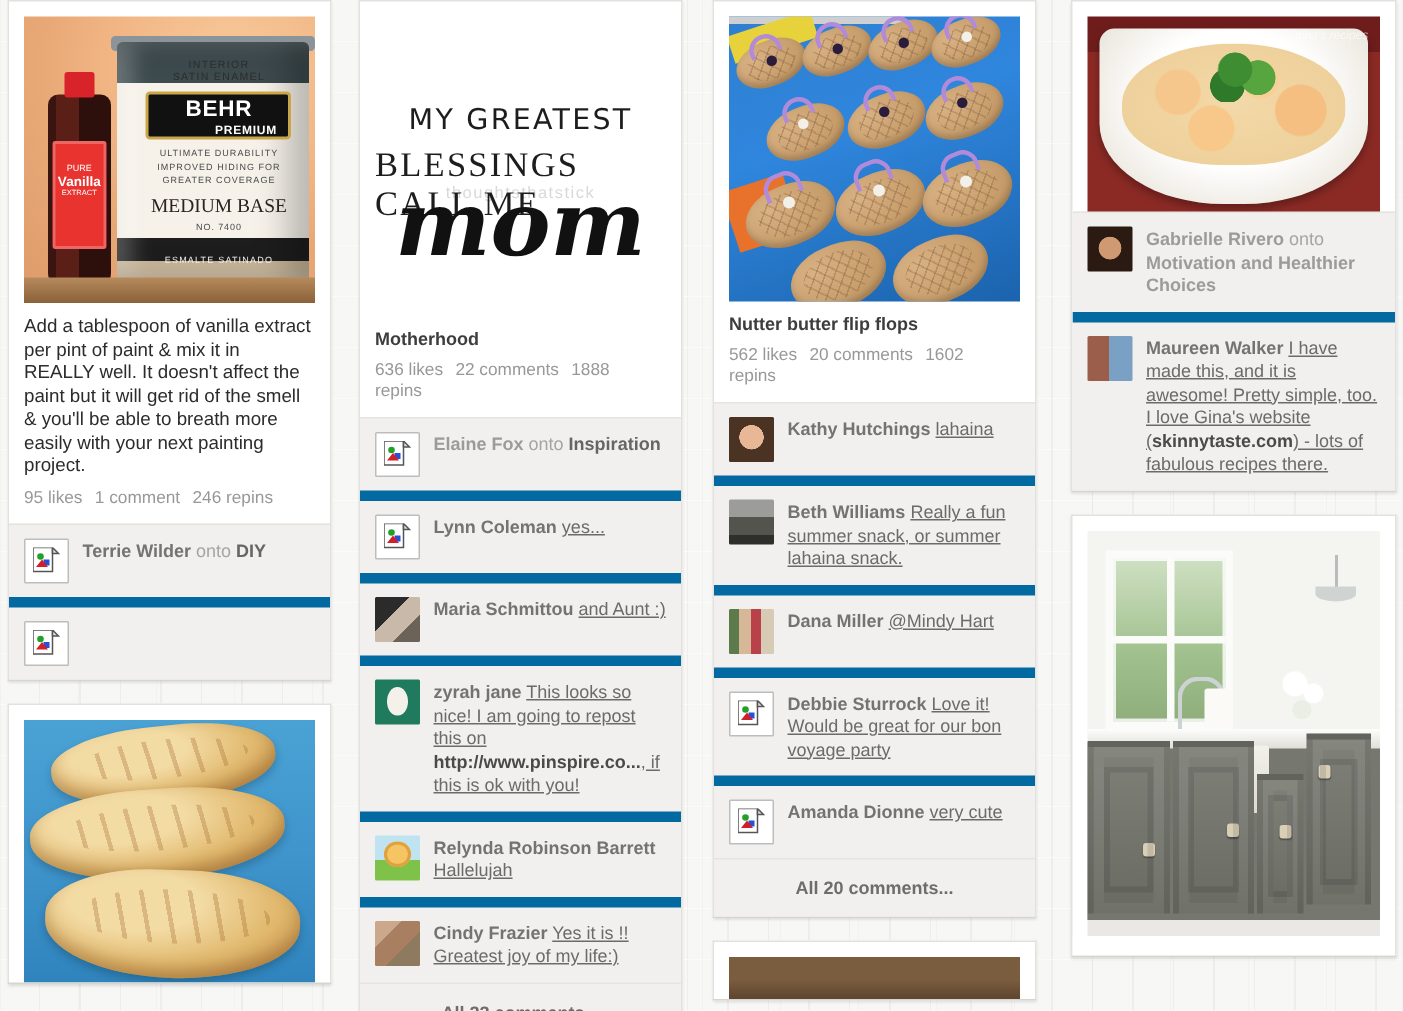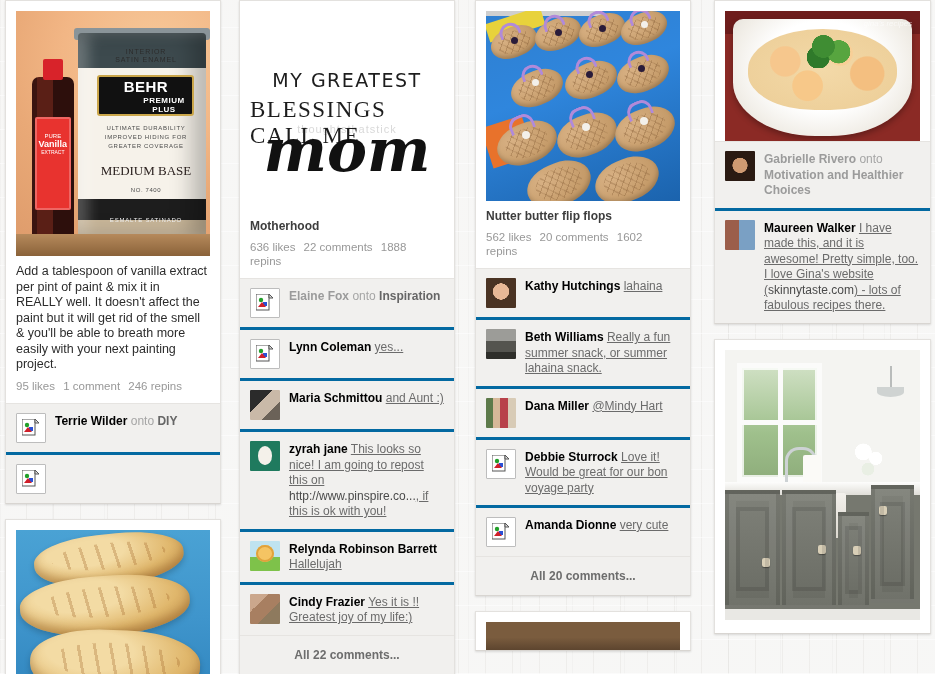--- a/index.html
+++ b/index.html
@@ -68,21 +68,21 @@
     color: #989898;
     line-height: 14px;
   }
   .pin-stats span { margin-right: 5px; }
 
   .meta-block { background: #f1f0ee; border-top: 1px solid #e6e4e1; }
   .meta-row {
     display: flex;
     align-items: flex-start;
     padding: 9px 10px;
-    border-bottom: 3px solid #0369a1;
+    border-bottom: 7px solid #0369a1;
   }
   .meta-row:last-child { border-bottom: none; }
 
   .avatar {
     width: 30px; height: 30px;
     flex: 0 0 30px;
     margin-right: 9px;
     background-size: cover;
     background-position: center;
     border-radius: 1px;
@@ -97,41 +97,41 @@
   .meta-text {
     font-size: 12px;
     line-height: 15.5px;
     color: #666;
     padding-top: 1px;
     word-wrap: break-word;
     overflow-wrap: break-word;
     flex: 1 1 auto;
     min-width: 0;
   }
-  .meta-text b { color: #000000; font-weight: bold; }
+  .meta-text b { color: #737373; font-weight: bold; }
   .meta-text .onto { color: #a5a5a5; font-weight: normal; }
   .meta-text .board { color: #666; font-weight: bold; }
   .meta-text .cmt { color: #6b6b6b; font-weight: normal; text-decoration: underline; }
-  .meta-text .lnk { color: #4a4a4a; font-weight: normal; }
+  .meta-text .lnk { color: #4a4a4a; font-weight: bold; }
 
   .all-comments {
     text-align: center;
     padding: 12px 10px;
     font-size: 12px;
     font-weight: bold;
     color: #6d6d6d;
     background: #f1f0ee;
     border-top: 1px solid #e6e4e1;
   }
 
   .like-row { padding: 5px 10px 8px 10px; background: #fff; }
 
   
   .img-paint {
-    height: 245px;
+    height: 191px;
     background:
       radial-gradient(circle at 72% 18%, #f7c99a 0%, #f2b685 38%, #e9a977 60%, #dd9a6a 100%);
     position: relative;
     overflow: hidden;
   }
   .img-paint .can {
     position: absolute; left: 32%; top: 9%; width: 66%; height: 83%;
     background: linear-gradient(180deg,#3d4a4e 0 17%, #f6f2ea 17% 82%, #1d1d1d 82% 92%, #c9b79a 92% 100%);
     border-radius: 4px 4px 2px 2px;
     box-shadow: inset -14px 0 22px rgba(0,0,0,.25), inset 10px 0 14px rgba(255,255,255,.25);

